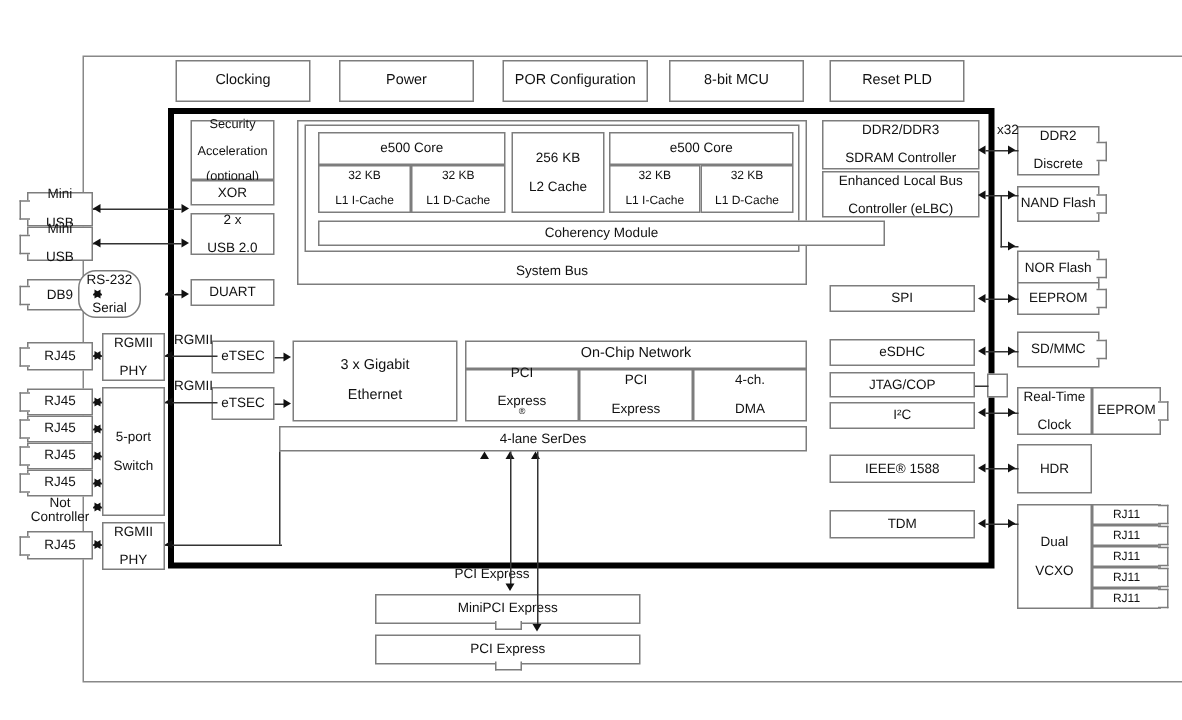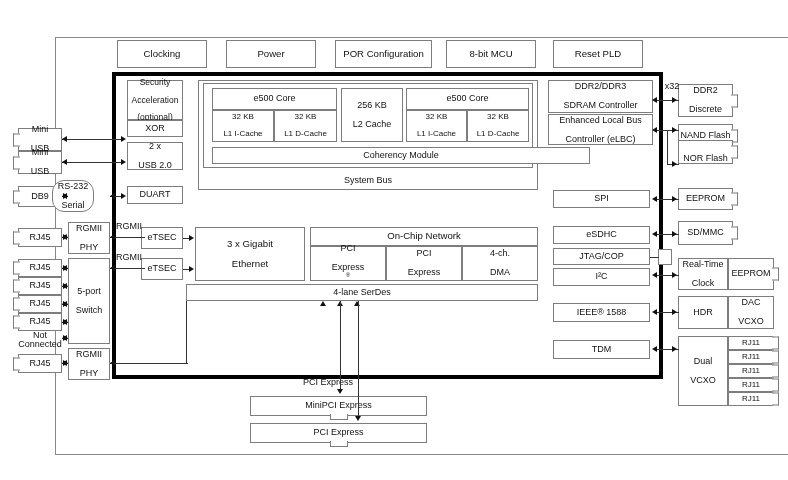--- a/index.html
+++ b/index.html
@@ -260,21 +260,21 @@
   <div class="abs bx t9 notch-l" style="left:18px;top:277px;width:44px;height:18px;">
     <span>RJ45</span>
   </div>
   <div class="abs bx t9 notch-l" style="left:18px;top:295px;width:44px;height:18px;">
     <span>RJ45</span>
   </div>
   <div class="abs bx t9 notch-l" style="left:18px;top:313px;width:44px;height:18px;">
     <span>RJ45</span>
   </div>
   <div class="lab t9" style="left:9px;top:331px;width:62px;">
-    <span>Not</span><br><span>Connected</span>
+    <span>Not</span><br><span>Controller</span>
   </div>
   <div class="abs bx t9 notch-l" style="left:18px;top:354px;width:44px;height:19px;">
     <span>RJ45</span>
   </div>
 
   <div class="abs bx t9" style="left:52px;top:180px;width:42px;height:32px;border-radius:12px;">
     <span>
       <span>RS-232</span><br><span>Serial</span>
     </span>
   </div>
@@ -295,46 +295,41 @@
   </div>
 
   <div class="abs bx t9 notch-r" style="left:678px;top:84px;width:55px;height:33px;">
     <span>
       <span>DDR2</span><br><span>Discrete</span>
     </span>
   </div>
   <div class="abs bx t9 notch-r" style="left:678px;top:124px;width:55px;height:24px;">
     <span>NAND Flash</span>
   </div>
-  <div class="abs bx t9 notch-r" style="left:678px;top:140px;width:55px;height:24px;align-items:flex-end;">
+  <div class="abs bx t9 notch-r" style="left:678px;top:167px;width:55px;height:24px;">
     <span>NOR Flash</span>
   </div>
   <div class="abs bx t9 notch-r" style="left:678px;top:188px;width:55px;height:22px;">
     <span>EEPROM</span>
   </div>
   <div class="abs bx t9 notch-r" style="left:678px;top:221px;width:55px;height:24px;">
     <span>SD/MMC</span>
   </div>
 
   <div class="abs bx t9" style="left:678px;top:258px;width:50px;height:32px;">
     <span>
       <span>Real-Time</span><br><span>Clock</span>
     </span>
   </div>
   <div class="abs bx t9 notch-r" style="left:728px;top:258px;width:46px;height:32px;">
     <span>EEPROM</span>
   </div>
 
   <div class="abs bx t9" style="left:678px;top:296px;width:50px;height:33px;">
     <span>HDR</span>
-  </div>
-  <div class="abs bx t9" style="left:728px;top:296px;width:46px;height:33px;">
-    <span>
-      <span>DAC</span><br><span>VCXO</span>
-    </span>
   </div>
 
   <div class="abs bx t9" style="left:678px;top:336px;width:50px;height:70px;">
     <span>
       <span>Dual</span><br><span>VCXO</span>
     </span>
   </div>
   <div class="abs bx t8 notch-r" style="left:728px;top:336px;width:46px;height:14px;">
     <span>RJ11</span>
   </div>

